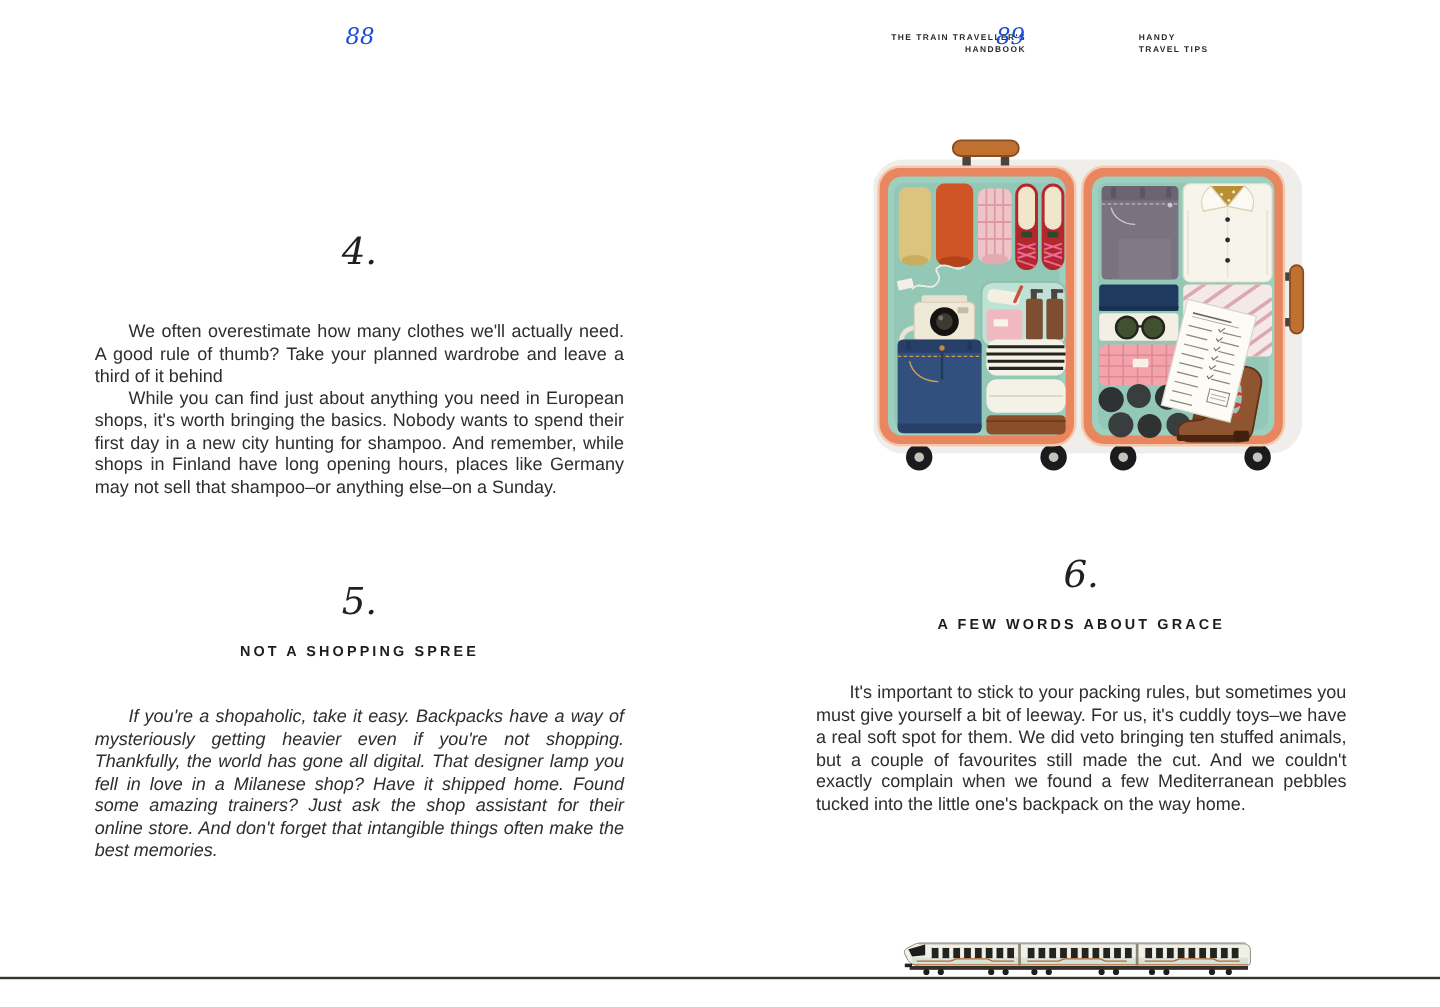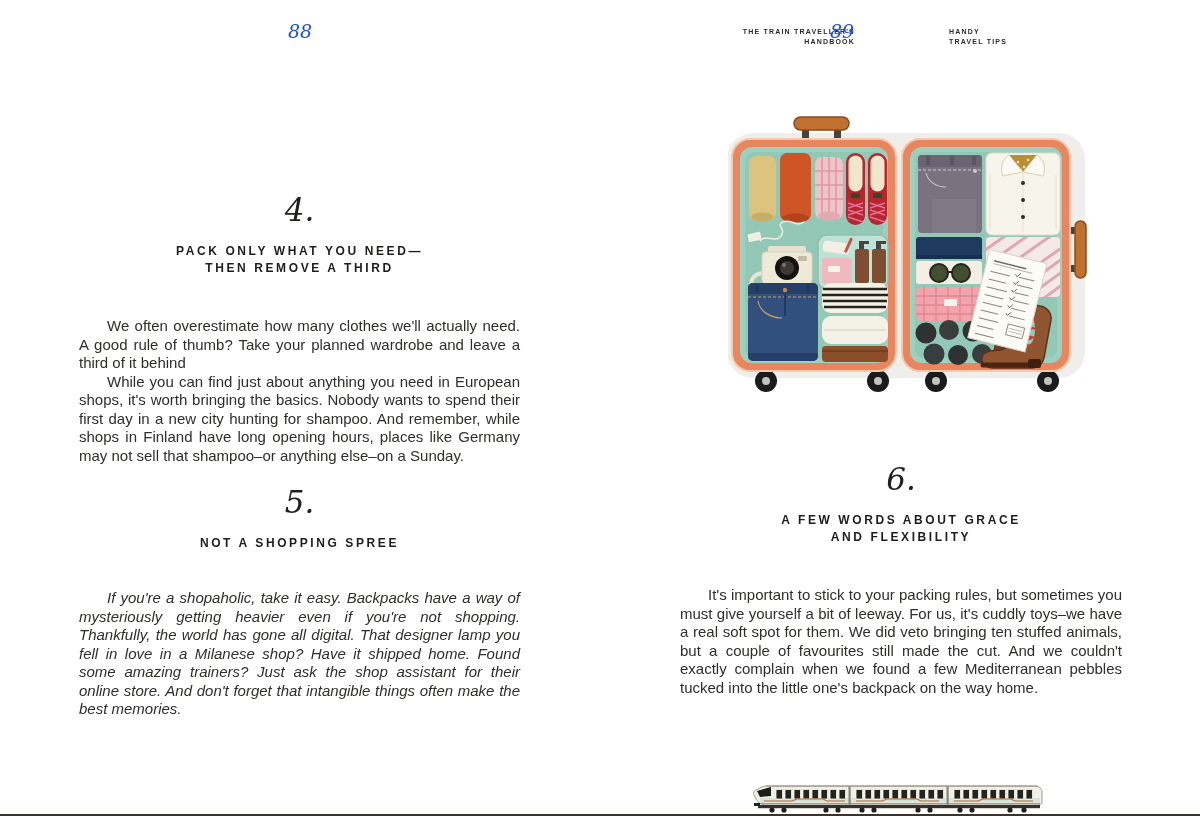--- a/index.html
+++ b/index.html
@@ -61,24 +61,20 @@
     <span>HANDBOOK</span>
   </div>
   <div class="folio folio-right">89</div>
   <div class="runhead runhead-chapter">
     <span>HANDY</span>
     <span>TRAVEL TIPS</span>
   </div>
 
   <article class="tip tip-4">
     <div class="tip-num">4.</div>
-    <h2 class="tip-title">
-      <span>PACK ONLY WHAT YOU NEED—</span>
-      <span>THEN REMOVE A THIRD</span>
-    </h2>
     <div class="tip-paragraphs">
       <p>We often overestimate how many clothes we'll actually need. A good rule of thumb? Take your planned wardrobe and leave a third of it behind</p>
       <p>While you can find just about anything you need in European shops, it's worth bringing the basics. Nobody wants to spend their first day in a new city hunting for shampoo. And remember, while shops in Finland have long opening hours, places like Germany may not sell that shampoo–or anything else–on a Sunday.</p>
     </div>
   </article>
 
   <article class="tip tip-5">
     <div class="tip-num">5.</div>
     <h2 class="tip-title">
       <span>NOT A SHOPPING SPREE</span>
@@ -311,21 +307,20 @@
         <rect x="286" y="208" width="17" height="11" fill="none" stroke="#8a877a" stroke-width="0.9"></rect>
         <path d="M288 212h13M288 215h13" stroke="#a9a596" stroke-width="0.7"></path>
       </g>
     </svg>
   </div>
 
   <article class="tip tip-6">
     <div class="tip-num">6.</div>
     <h2 class="tip-title">
       <span>A FEW WORDS ABOUT GRACE</span>
-      <span>AND FLEXIBILITY</span>
     </h2>
     <div class="tip-paragraphs">
       <p>It's important to stick to your packing rules, but sometimes you must give yourself a bit of leeway. For us, it's cuddly toys–we have a real soft spot for them. We did veto bringing ten stuffed animals, but a couple of favourites still made the cut. And we couldn't exactly complain when we found a few Mediterranean pebbles tucked into the little one's backpack on the way home.</p>
     </div>
   </article>
 
   <div class="train-wrap">
     <svg viewBox="0 0 292 35" width="292" height="35">
       <defs>
         <rect id="w" y="8.5" width="6.5" height="9.5" rx="1" fill="#23231f" stroke="#faf8ef" stroke-width="0.8"></rect>

